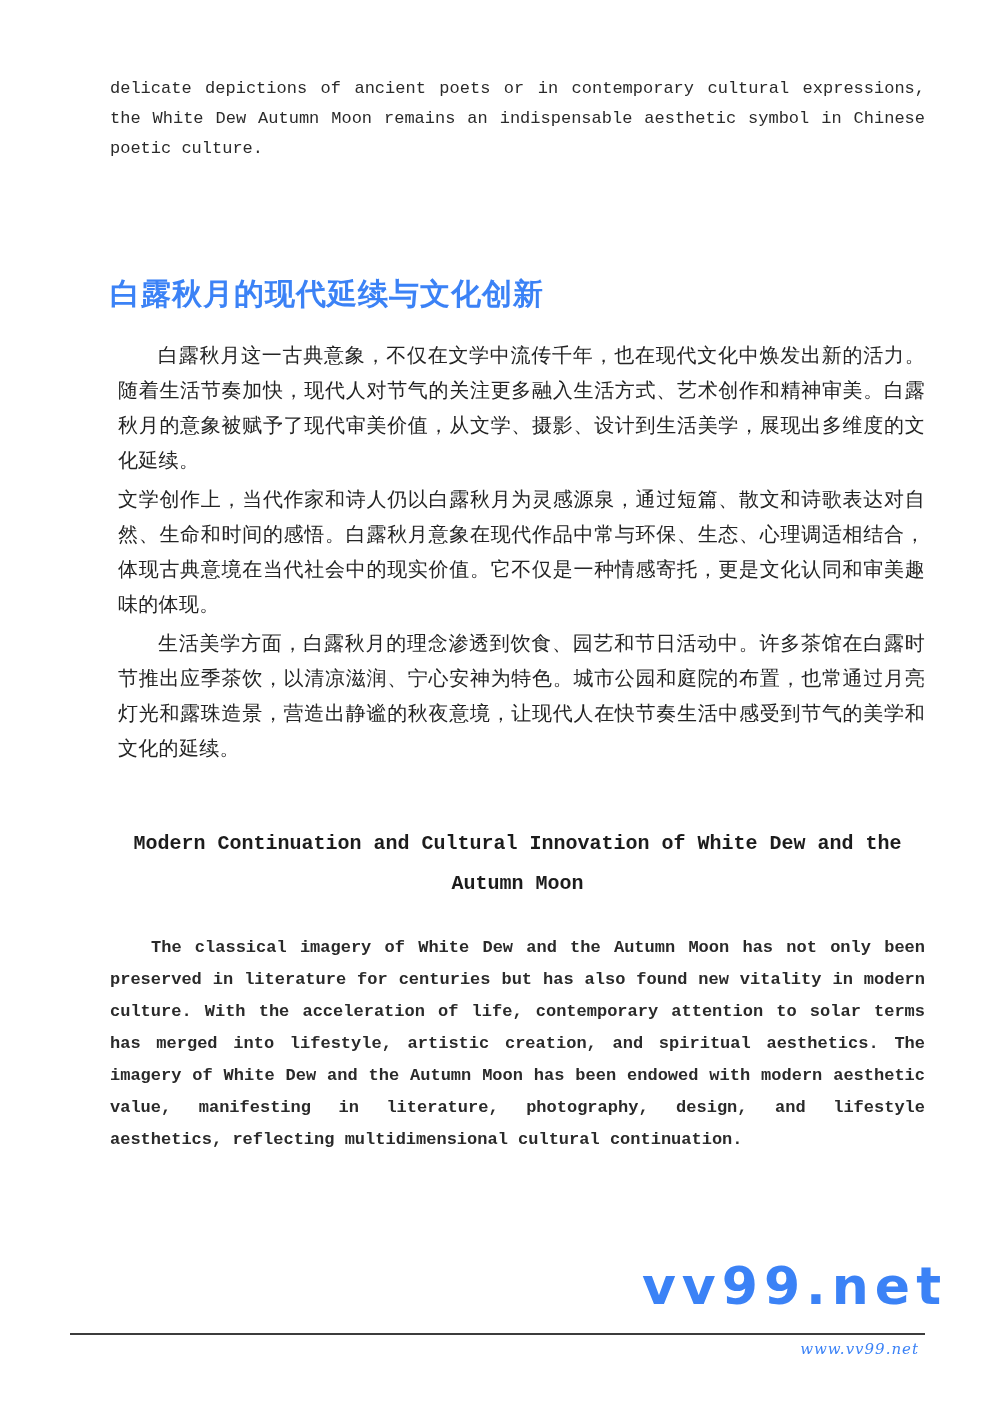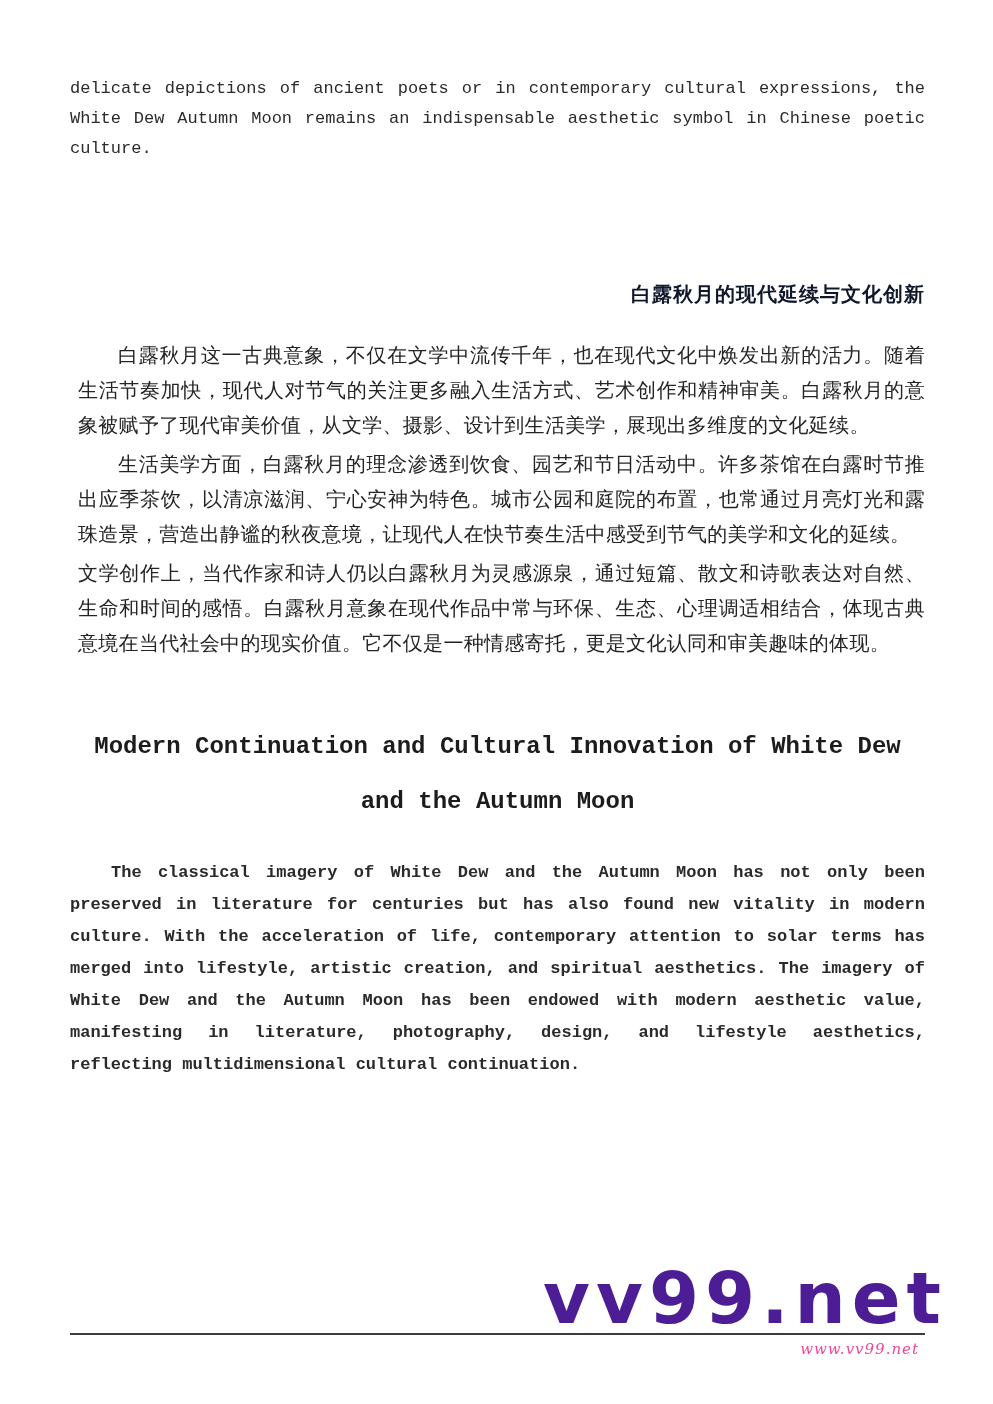--- a/index.html
+++ b/index.html
@@ -11,119 +11,119 @@
     position: relative;
     width: 993px;
     height: 1404px;
     background: #ffffff;
     overflow: hidden;
     color: #222222;
   }
   .content {
     position: relative;
     z-index: 1;
-    padding: 0 68px 0 70px;
+    padding: 0 68px 0 110px;
   }
   
   .en-body {
     font-family: "Liberation Mono", "DejaVu Sans Mono", monospace;
     font-size: 17px;
     line-height: 32px;
     text-align: justify;
     color: #2a2a2a;
     margin: 0;
   }
   .top-para {
     margin-top: 74px;
     line-height: 30px;
   }
   .cn-heading {
     margin: 112px 0 26px 0;
     font-family: "Liberation Serif", "DejaVu Serif", serif;
-    font-size: 20px;
+    font-size: 30px;
     line-height: 36px;
     font-weight: bold;
-    text-align: right;
+    text-align: left;
     letter-spacing: 1px;
-    color: #0f172a;
+    color: #3b82f6;
   }
   .cn-para {
     font-family: "Liberation Serif", "DejaVu Serif", serif;
     font-size: 20px;
     line-height: 35px;
     letter-spacing: 0.3px;
     text-align: justify;
     color: #242424;
     margin: 0 0 4px 8px;
   }
   .cn-para.indent { text-indent: 40px; }
   .en-heading {
     margin: 58px 0 28px 0;
     font-family: "Liberation Mono", "DejaVu Sans Mono", monospace;
-    font-size: 24px;
-    line-height: 55px;
+    font-size: 20px;
+    line-height: 40px;
     font-weight: bold;
     text-align: center;
     color: #1c1c1c;
   }
   .main-en-para {
     text-indent: 41px;
     font-weight: bold;
   }
   .watermark {
     position: absolute;
     z-index: 0;
     top: 1256px;
     right: 46px;
     font-family: "DejaVu Sans", sans-serif;
-    font-size: 72px;
+    font-size: 52px;
     font-weight: bold;
     letter-spacing: 6px;
-    color: #4c1d95;
+    color: #3b82f6;
     user-select: none;
   }
   .footer-rule {
     position: absolute;
     z-index: 2;
     left: 70px;
     top: 1333px;
     width: 855px;
     border-top: 2px solid #3c3c3c;
   }
   .footer-url {
     position: absolute;
     z-index: 2;
     top: 1340px;
     right: 74px;
     font-family: "DejaVu Serif", "Liberation Serif", serif;
     font-style: italic;
     font-size: 15px;
     letter-spacing: 1px;
-    color: #ec4899;
+    color: #3b82f6;
   }
 </style>
 </head>
 <body>
 
 <div class="page">
 
   <div class="watermark">vv99.net</div>
 
   <div class="content">
 
     <p class="en-body top-para">delicate depictions of ancient poets or in contemporary cultural expressions, the White Dew Autumn Moon remains an indispensable aesthetic symbol in Chinese poetic culture.</p>
 
     <h1 class="cn-heading">白露秋月的现代延续与文化创新</h1>
 
     <p class="cn-para indent">白露秋月这一古典意象，不仅在文学中流传千年，也在现代文化中焕发出新的活力。随着生活节奏加快，现代人对节气的关注更多融入生活方式、艺术创作和精神审美。白露秋月的意象被赋予了现代审美价值，从文学、摄影、设计到生活美学，展现出多维度的文化延续。</p>
 
 
+    <p class="cn-para">文学创作上，当代作家和诗人仍以白露秋月为灵感源泉，通过短篇、散文和诗歌表达对自然、生命和时间的感悟。白露秋月意象在现代作品中常与环保、生态、心理调适相结合，体现古典意境在当代社会中的现实价值。它不仅是一种情感寄托，更是文化认同和审美趣味的体现。</p>
+
     <p class="cn-para indent">生活美学方面，白露秋月的理念渗透到饮食、园艺和节日活动中。许多茶馆在白露时节推出应季茶饮，以清凉滋润、宁心安神为特色。城市公园和庭院的布置，也常通过月亮灯光和露珠造景，营造出静谧的秋夜意境，让现代人在快节奏生活中感受到节气的美学和文化的延续。</p>
-
-    <p class="cn-para">文学创作上，当代作家和诗人仍以白露秋月为灵感源泉，通过短篇、散文和诗歌表达对自然、生命和时间的感悟。白露秋月意象在现代作品中常与环保、生态、心理调适相结合，体现古典意境在当代社会中的现实价值。它不仅是一种情感寄托，更是文化认同和审美趣味的体现。</p>
 
 
     <h2 class="en-heading">Modern Continuation and Cultural Innovation of White Dew and the Autumn Moon</h2>
 
     <p class="en-body main-en-para">The classical imagery of White Dew and the Autumn Moon has not only been preserved in literature for centuries but has also found new vitality in modern culture. With the acceleration of life, contemporary attention to solar terms has merged into lifestyle, artistic creation, and spiritual aesthetics. The imagery of White Dew and the Autumn Moon has been endowed with modern aesthetic value, manifesting in literature, photography, design, and lifestyle aesthetics, reflecting multidimensional cultural continuation.</p>
 
   </div>
 
   <div class="footer-rule"></div>
 

